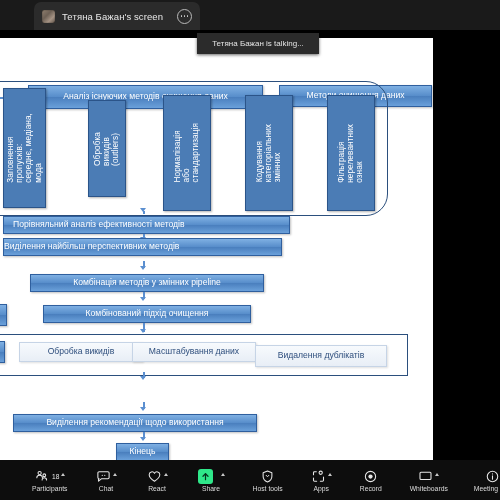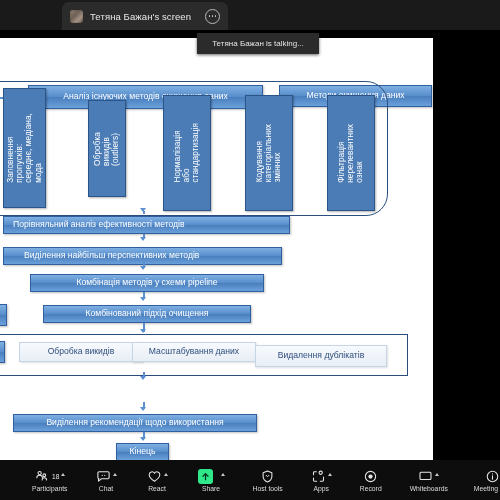--- a/index.html
+++ b/index.html
@@ -7,21 +7,21 @@
   body { font-family:"Liberation Sans", sans-serif; }
 
   
   #app { position:relative; width:500px; height:500px; background:#000; }
 
   
   #topbar { position:absolute; left:0; top:0; width:500px; height:30px; background:#1a1a1a; }
   #screen-tab {
     position:absolute; left:34px; top:2px; width:166px; height:28px;
     background:#2b2b2b; border-radius:7px 7px 0 0;
-    display:flex; align-items:center; padding:0 8px; gap:7px;margin-left:28px;
+    display:flex; align-items:center; padding:0 8px; gap:7px;
   }
   #screen-tab .thumb {
     width:13px; height:13px; border-radius:2px; flex:0 0 auto;
     background:
       linear-gradient(135deg,#8f7f6e 0%,#6d6055 40%,#a59384 70%,#5f5349 100%);
     box-shadow:inset 0 0 1px #000;
   }
   #screen-tab .tab-label {
     color:#e8e8e8; font-size:9.5px; white-space:nowrap; letter-spacing:.1px;
     flex:1 1 auto;
@@ -207,29 +207,29 @@
     <div class="vline" style="left:143px; top:178px; height:0px;"></div>
     <div class="arrowdown" style="left:139.5px; top:170px;"></div>
 
     <div class="fbox" style="left:3px; top:178px; width:287px; height:18px; justify-content:flex-start; padding-left:9px;">
       <span>Порівняльний аналіз ефективності методів</span>
     </div>
 
     <div class="vline" style="left:143px; top:196px; height:4px;"></div>
     <div class="arrowdown" style="left:139.5px; top:199px;"></div>
 
-    <div class="fbox" style="left:3px; top:209px; width:279px; height:18px; justify-content:flex-start; padding-left:20px;">
+    <div class="fbox" style="left:3px; top:200px; width:279px; height:18px; justify-content:flex-start; padding-left:0;">
       <span>Виділення найбільш перспективних методів</span>
     </div>
 
     <div class="vline" style="left:143px; top:223px; height:7px;"></div>
     <div class="arrowdown" style="left:139.5px; top:228px;"></div>
 
     <div class="fbox" style="left:30px; top:236px; width:234px; height:18px;">
-      <span>Комбінація методів у схеми pipeline</span>
+      <span>Комбінація методів у змінних pipeline</span>
     </div>
 
     <div class="vline" style="left:143px; top:254px; height:7px;"></div>
     <div class="arrowdown" style="left:139.5px; top:259px;"></div>
 
     <div class="fbox" style="left:43px; top:267px; width:208px; height:18px;">
       <span>Комбінований підхід очищення</span>
     </div>
 
     <div class="vline" style="left:143px; top:285px; height:9px;"></div>

